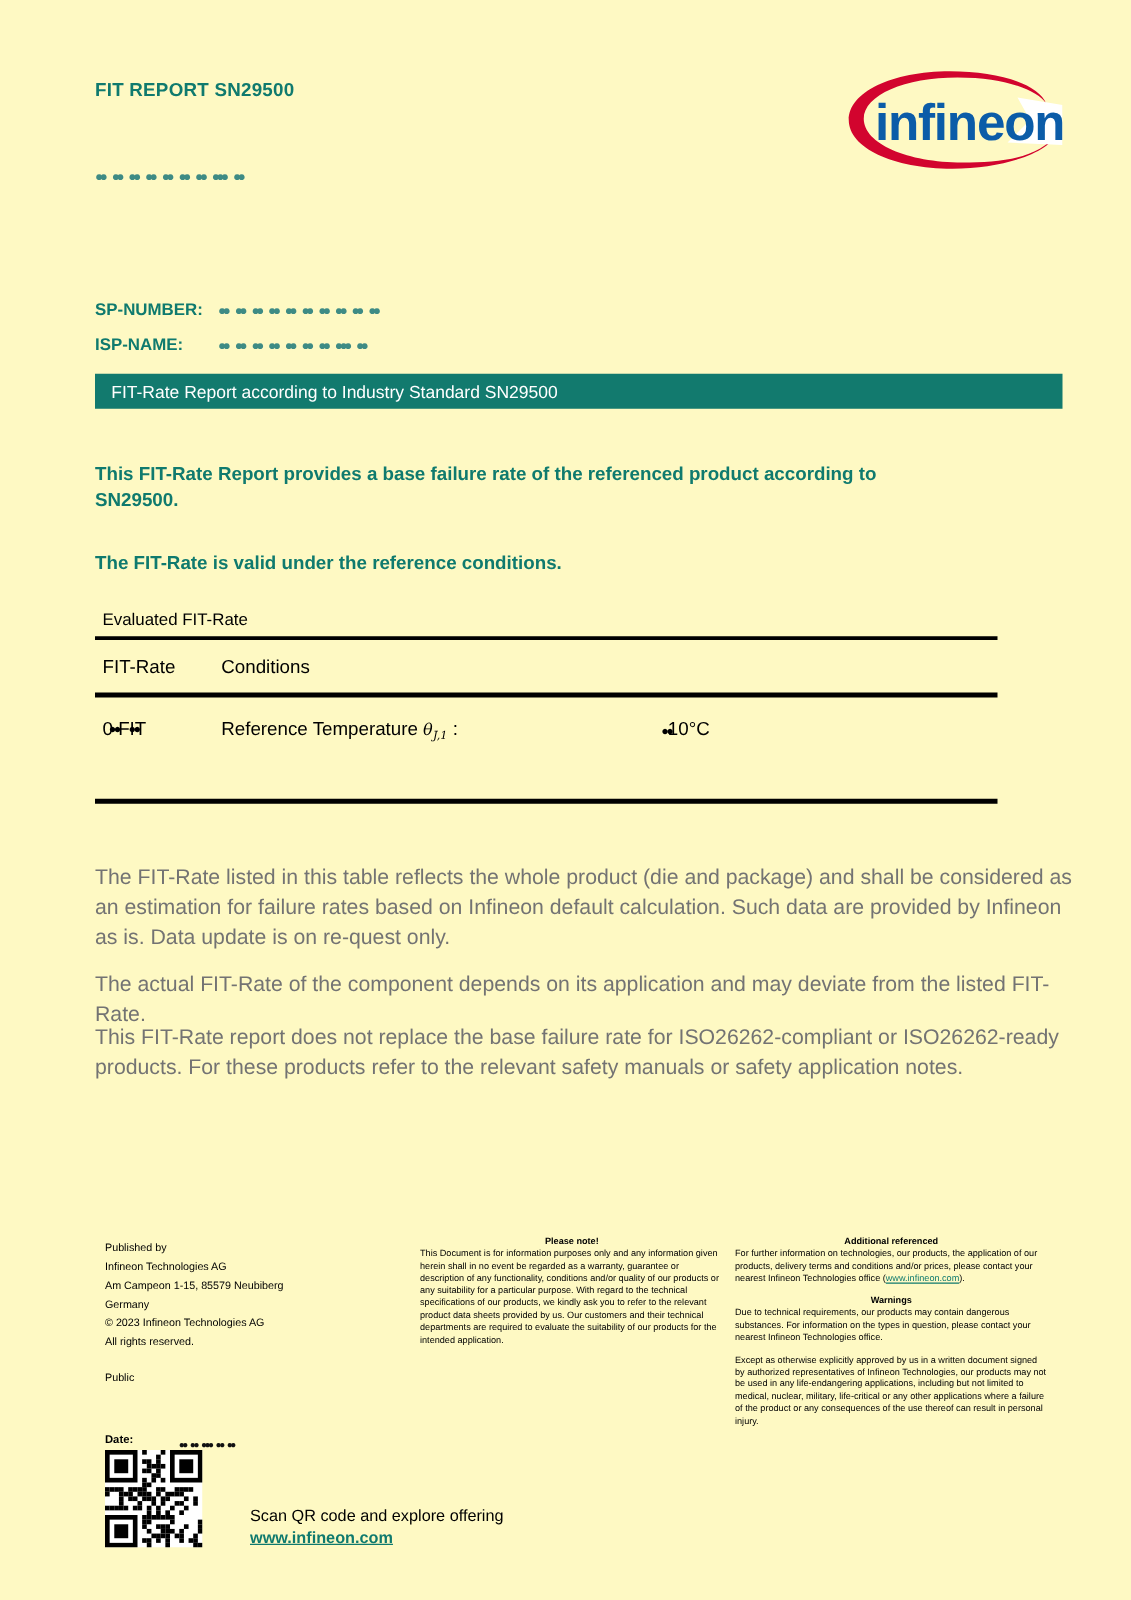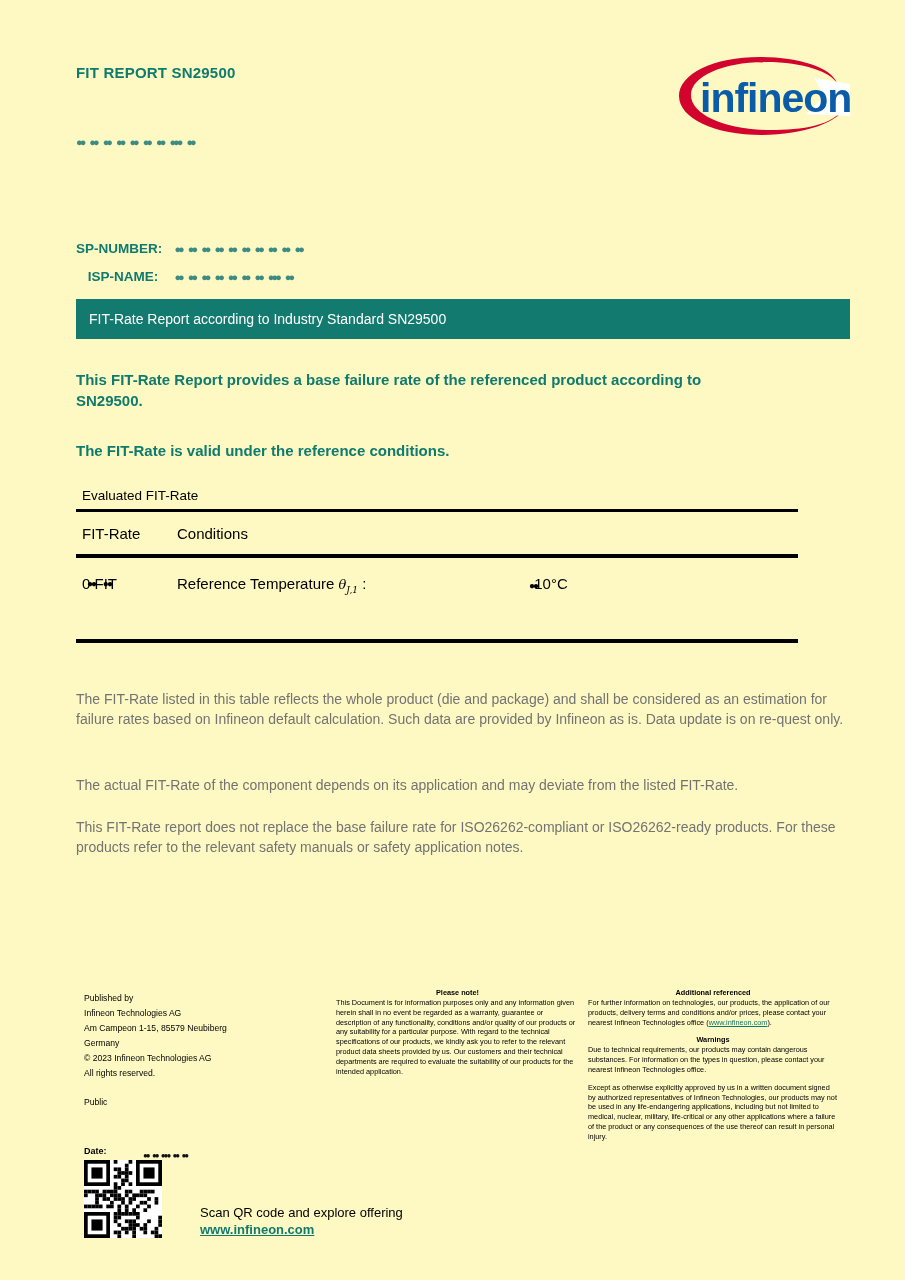--- a/index.html
+++ b/index.html
@@ -15,24 +15,24 @@
   .logo { left:674px; top:54px; width:176px; height:84px; }
 
   
   .dots-teal { color:#3E8B84; font-size:11px; letter-spacing:-3px; word-spacing:6px; white-space:nowrap; }
   .prod-dots { left:76px; top:136px; }
 
   
   .id-row { left:76px; white-space:nowrap; }
   .id-row .lbl { display:inline-block; width:94px; font-size:13.5px; font-weight:bold; color:#0F7A6E; }
   .row-sp  { top:239px; }
-  .row-isp { top:267px;text-align:center; }
-
-  
-  .banner { left:76px; top:299px; width:774px; height:40px; background:#127A6E; color:#ffffff;
+  .row-isp { top:267px; }
+
+  
+  .banner { left:76px; top:299px; width:774px; height:28px; background:#127A6E; color:#ffffff;
             font-size:14px; display:flex; align-items:center; padding-left:13px; }
 
   
   .lead { left:76px; width:695px; font-size:15px; font-weight:bold; color:#0F7A6E; line-height:1.42; }
   .lead1 { top:369px; } .lead2 { top:440px; }
 
   
   .tbl { left:76px; top:488px; width:722px; font-size:15px; color:#000; }
   .tbl-title { padding:0 0 6px 6px; font-size:13.5px; }
   .rule { background:#000; width:100%; }
@@ -41,21 +41,21 @@
   .tbl-row  { display:flex; padding:17px 0 44px 6px; font-size:15px; }
   .c-fit { width:95px; } .c-cond { width:352px; } .c-val { flex:1; }
   .fit-cell { position:relative; display:inline-block; }
   .fit-cell .ov-dots { position:absolute; left:5px; top:3px; color:#000; font-size:10px;
                        letter-spacing:-2px; word-spacing:7px; }
   .theta { font-family:"DejaVu Serif", serif; font-style:italic; font-size:13px; }
   .theta sub { font-size:9px; }
   .val-dots { color:#000; font-size:10px; letter-spacing:-2px; margin-right:-7px; }
 
   
-  .gp { left:76px; width:788px; font-size:14px; color:#737373; line-height:1.42; }
+  .gp { left:76px; width:788px; font-size:17px; color:#737373; line-height:1.42; }
   .gp1 { top:690px; } .gp2 { top:776px; } .gp3 { top:818px; }
 
   
   .fc { line-height:1.35; }
   .fc1 { left:84px; top:991px; width:238px; font-size:8.6px; font-weight:normal; line-height:1.75; color:#000; }
   .fc1 .public { margin-top:14px; }
   .fc2 { left:336px; top:988px; width:243px; font-size:7.3px; color:#000; }
   .fc3 { left:588px; top:988px; width:250px; font-size:7.3px; color:#000; }
   .f-head { font-weight:bold;text-align:center; }
   .f-para { margin-bottom:8px; }

